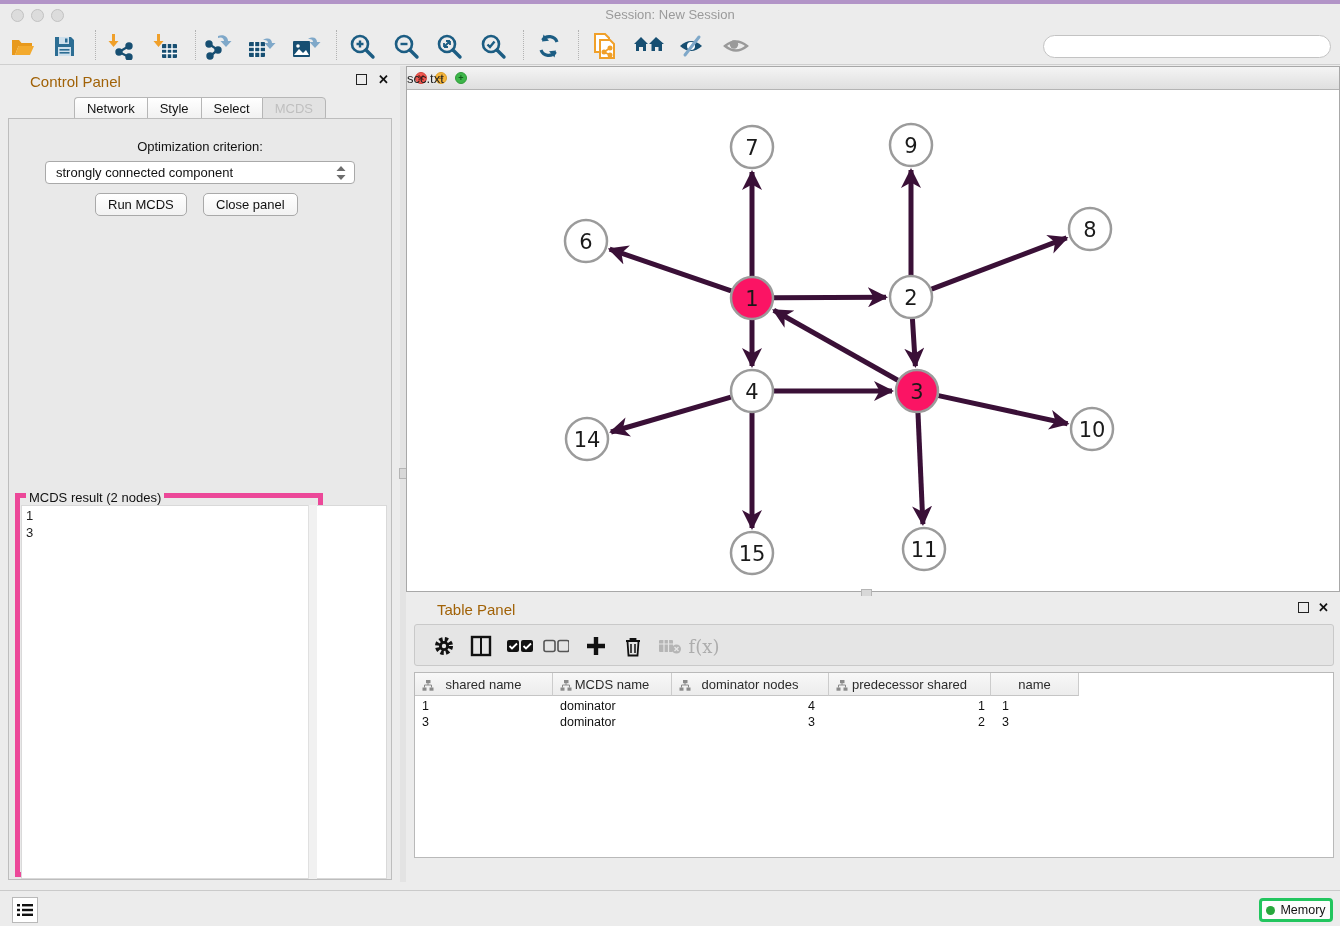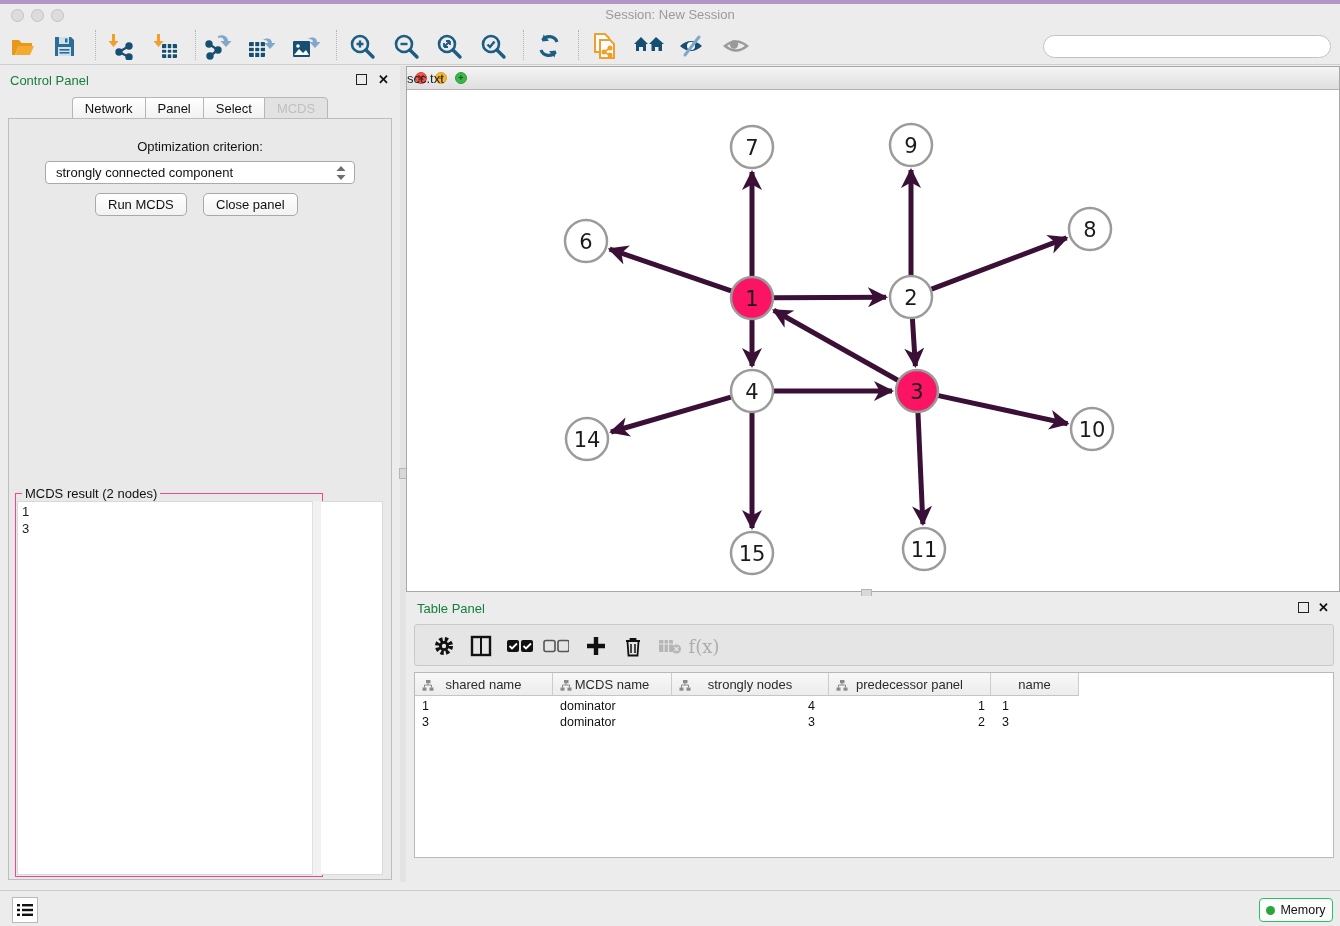--- a/index.html
+++ b/index.html
@@ -14,37 +14,37 @@
   .tl-dot { position:absolute; top:5px; width:13px; height:13px; border-radius:50%; background:#dcdcdc; border:1px solid #c2c2c2; }
 
   
   #toolbar { left:0; top:26px; width:1340px; height:39px; background:#ececec; border-bottom:1px solid #cfcfcf; }
   .tb-btn { position:absolute; top:3px; width:34px; height:34px; background:none; border:none; display:flex; align-items:center; justify-content:center; cursor:default; }
   .tb-sep { position:absolute; top:4px; width:0; height:30px; border-left:1px dotted #b3b3b3; }
   #search-box { position:absolute; left:1043px; top:9px; width:288px; height:23px; background:#fff; border:1px solid #c3c3c3; border-radius:12px; padding-left:26px; font-size:13px; color:#333; outline:none; }
   #search-mag { position:absolute; left:1051px; top:13px; }
 
   
-  .panel-title { font-size:13px; color:#15803d; }
+  .panel-title { font-size:15px; color:#a16207;margin-left:20px; }
   .win-icon { font-size:13px; color:#111; line-height:14px; cursor:default; background:none; border:none; }
   .float-box { width:11px; height:11px; border:1.5px solid #222; display:inline-block; }
 
   
   #control-panel { left:0; top:66px; width:400px; height:816px; background:#ececec; }
   #cp-tabs { position:absolute; top:31px; left:0; width:400px; text-align:center; }
   .tab-btn { display:inline-block; padding:3px 12px 4px; background:linear-gradient(#fff,#f0f0f0); border:1px solid #b6b6b6; border-right:none; font-size:13px; color:#111; cursor:default; }
   .tab-btn:first-child { border-top-left-radius:4px; border-bottom-left-radius:4px; }
   .tab-btn:last-child { border-right:1px solid #b6b6b6; border-top-right-radius:4px; border-bottom-right-radius:4px; }
   .tab-btn.sel { background:#e2e2e2; color:#bfbfbf; }
   #cp-content { position:absolute; left:8px; top:52px; width:384px; height:762px; background:#e9e9e9; border:1px solid #bdbdbd; }
   #opt-label { position:absolute; left:0; width:100%; top:20px; text-align:center; color:#111; }
   #opt-select { position:absolute; left:36px; top:42px; width:310px; height:23px; background:#fff; border:1px solid #a9a9a9; border-radius:4px; padding:3px 24px 0 10px; color:#111; cursor:default; }
   #opt-stepper { position:absolute; right:7px; top:3px; width:12px; height:16px; }
   .cp-btn { position:absolute; top:74px; height:23px; background:linear-gradient(#ffffff,#f2f2f2); border:1px solid #a9a9a9; border-radius:5px; font-size:13px; color:#111; padding:0 12px; cursor:default; }
-  #result-group { position:absolute; left:6px; top:374px; width:308px; height:384px; border:1px solid #ec4899; }
+  #result-group { position:absolute; left:6px; top:374px; width:308px; height:384px; border:5px solid #ec4899; }
   #result-legend { position:absolute; left:6px; top:-8px; background:#e9e9e9; padding:0 3px; color:#111; }
   #result-area { position:absolute; left:1px; top:7px; width:366px; height:374px; background:#fff; border:1px solid #d9d9d9; white-space:pre; font-size:13px; line-height:17px; padding:1px 4px; overflow:hidden; }
   #result-scrollbar { position:absolute; right:1px; top:7px; width:9px; height:374px; background:#f1f1f1; border-left:1px solid #e0e0e0; }
 
   
   #v-splitter { left:400px; top:66px; width:6px; height:816px; background:#e3e3e3; }
   #v-grip { left:399px; top:468px; width:8px; height:11px; background:#d8d8d8; border:1px solid #b5b5b5; }
   #h-grip { left:861px; top:589px; width:11px; height:8px; background:#d8d8d8; border:1px solid #b5b5b5; }
 
   
@@ -64,21 +64,21 @@
   #tp-header { position:absolute; left:0; top:0; height:23px; display:flex;text-align:center; }
   .th-cell { position:relative; height:23px; background:linear-gradient(#f8f8f8,#ececec); border-right:1px solid #cccccc; border-bottom:1px solid #c5c5c5; display:flex; align-items:center; justify-content:center; font-size:13px; color:#2b2b2b; }
   .th-icon { position:absolute; left:7px; top:7px; }
   .td-row { position:absolute; left:0; height:16px; }
   .td-cell { position:absolute; font-size:12.5px; color:#111; top:0; }
   #tp-tabs { position:absolute; left:0; width:100%; top:268px; text-align:center; }
 
   
   #status-bar { left:0; top:890px; width:1340px; height:36px; background:#ececec; border-top:1px solid #cacaca; }
   #list-btn { position:absolute; left:12px; top:6px; width:26px; height:26px; background:#fff; border:1px solid #b9b9b9; display:flex; align-items:center; justify-content:center; cursor:default; }
-  #memory-btn { position:absolute; right:7px; top:7px; width:74px; height:24px; background:#fdfdfd; border:1px solid #22c55e; border-radius:4px; display:flex; align-items:center; justify-content:center; gap:5px; font-size:12.5px; color:#111; cursor:default; }
+  #memory-btn { position:absolute; right:7px; top:7px; width:74px; height:24px; background:#fdfdfd; border:3px solid #22c55e; border-radius:4px; display:flex; align-items:center; justify-content:center; gap:5px; font-size:12.5px; color:#111; cursor:default; }
   #memory-dot { width:9px; height:9px; border-radius:50%; background:#27a73c; }
 </style>
 </head>
 <body>
 
 <div id="top-strip" class="abs"></div>
 <div id="titlebar" class="abs">
   <span class="tl-dot" style="left:11px"></span>
   <span class="tl-dot" style="left:31px"></span>
   <span class="tl-dot" style="left:51px"></span>
@@ -231,21 +231,21 @@
       <path d="M8.5 8.5 L12.5 12.5" stroke="#8f8f8f" stroke-width="1.6"></path>
     </svg>
   <input id="search-box" placeholder="" style="">
 </div>
 
 <div id="control-panel" class="abs">
   <div style="position:absolute;left:10px;top:7px" class="panel-title">Control Panel</div>
   <button class="win-icon" style="position:absolute;right:33px;top:8px"><span class="float-box"></span></button>
   <button class="win-icon" style="position:absolute;right:11px;top:7px;font-weight:bold">✕</button>
   <div id="cp-tabs">
-    <span class="tab-btn">Network</span><span class="tab-btn">Panel</span><span class="tab-btn">Select</span><span class="tab-btn sel">MCDS</span>
+    <span class="tab-btn">Network</span><span class="tab-btn">Style</span><span class="tab-btn">Select</span><span class="tab-btn sel">MCDS</span>
   </div>
   <div id="cp-content">
     <div id="opt-select">
       <span>strongly connected component</span>
       <svg id="opt-stepper" viewBox="0 0 12 16">
           <path d="M6 1 L10.5 6 H1.5 Z" fill="#6d6d6d"></path>
           <path d="M6 15 L1.5 10 H10.5 Z" fill="#6d6d6d"></path>
         </svg>
     </div>
     <div id="opt-label">Optimization criterion:</div>
@@ -432,32 +432,32 @@
         </div>
       <div class="th-cell" style="width:157px">
           <svg class="th-icon" width="12" height="11" viewBox="0 0 12 11">
             <g fill="#8a8a8a">
               <rect x="4" y="0" width="4.5" height="3.2"></rect>
               <rect x="0.5" y="7.5" width="4" height="3.2"></rect>
               <rect x="7.5" y="7.5" width="4" height="3.2"></rect>
               <path d="M6 3 v2 M2.5 7.5 V5 H9.5 V7.5" stroke="#8a8a8a" fill="none"></path>
             </g>
           </svg>
-          <span>strongly nodes</span>
+          <span>dominator nodes</span>
         </div>
       <div class="th-cell" style="width:162px">
           <svg class="th-icon" width="12" height="11" viewBox="0 0 12 11">
             <g fill="#8a8a8a">
               <rect x="4" y="0" width="4.5" height="3.2"></rect>
               <rect x="0.5" y="7.5" width="4" height="3.2"></rect>
               <rect x="7.5" y="7.5" width="4" height="3.2"></rect>
               <path d="M6 3 v2 M2.5 7.5 V5 H9.5 V7.5" stroke="#8a8a8a" fill="none"></path>
             </g>
           </svg>
-          <span>predecessor panel</span>
+          <span>predecessor shared</span>
         </div>
       <div class="th-cell" style="width:88px">
           <span>name</span>
         </div>
     </div>
     <div class="td-row" style="top:26px">
       <span class="td-cell" style="left:7px">1</span>
       <span class="td-cell" style="left:145px">dominator</span>
       <span class="td-cell" style="left:330px;width:70px;text-align:right">4</span>
       <span class="td-cell" style="left:490px;width:80px;text-align:right">1</span>

